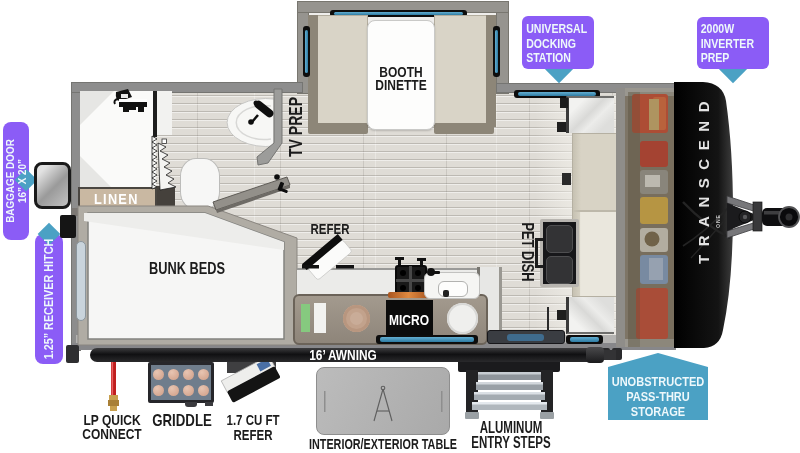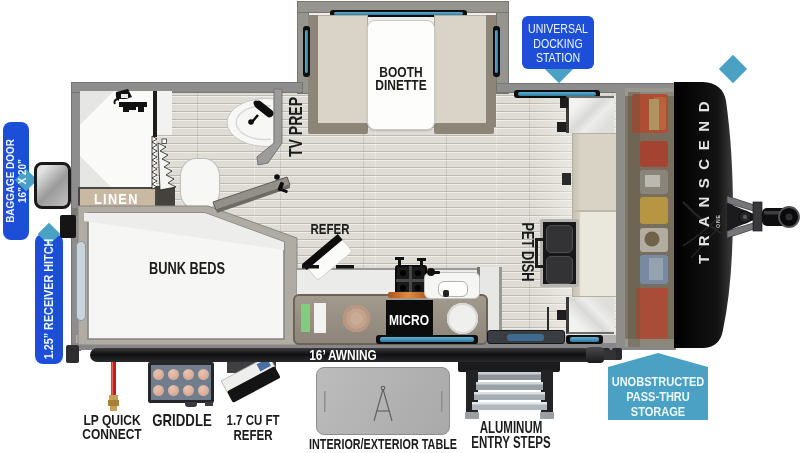--- a/index.html
+++ b/index.html
@@ -8,21 +8,21 @@
 .wall{position:absolute;background:#8d8d8d;}
 .floor{position:absolute;background-color:#dfdcd6;
 background-image:repeating-linear-gradient(180deg, rgba(255,255,255,0.5) 0 1px, rgba(255,255,255,0) 1px 8px),
 repeating-linear-gradient(180deg, rgba(118,113,106,0) 0 7px, rgba(118,113,106,0.33) 7px 8px),
 repeating-linear-gradient(90deg, rgba(118,113,106,0) 0 38px, rgba(118,113,106,0.2) 38px 39px, rgba(118,113,106,0) 39px 83px),
 repeating-linear-gradient(90deg, rgba(255,255,255,0) 0 57px, rgba(255,255,255,0.3) 57px 58px, rgba(255,255,255,0) 58px 121px);}
 .win{position:absolute;background:#0d0d0d;border-radius:3px;}
 .win>i{position:absolute;left:4px;right:4px;top:1.8px;bottom:1.8px;background:linear-gradient(180deg,#63aed1,#2e7ba2);border-radius:2px;}
 .winv>i{background:linear-gradient(90deg,#63aed1,#2e7ba2);left:1.8px;right:1.8px;top:4px;bottom:4px;}
 .lbl{position:absolute;font-weight:bold;color:#1b1b1b;white-space:nowrap;transform-origin:center;}
-.callout{position:absolute;background:#1d4ed8;border-radius:6px;color:#eef8fb;font-weight:normal;text-align:center;}
+.callout{position:absolute;background:#8b5cf6;border-radius:6px;color:#eef8fb;font-weight:bold;}
 .tip{position:absolute;background:#4ba1c4;transform:rotate(45deg);}
 </style>
 </head>
 <body>
 <div id="page">
 
 <div class="floor" style="left:76px;top:88px;width:600px;height:252px;"></div>
 
 <div class="abs" style="left:535px;top:95px;width:85px;height:240px;background:linear-gradient(90deg,rgba(244,242,236,0),rgba(244,242,236,0.5) 40%);"></div>
 
@@ -358,20 +358,21 @@
 
 <div class="lbl" style="left:296px;top:127px;font-size:18px;transform:translate(-50%,-50%) rotate(-90deg) scaleX(0.78);">TV PREP</div>
 
 <div class="lbl" style="left:527px;top:252px;font-size:16px;transform:translate(-50%,-50%) rotate(90deg) scaleX(0.8);">PET DISH</div>
 
 <div class="tip" style="left:549px;top:59px;width:20px;height:20px;"></div>
 <div class="callout" style="left:522px;top:16px;width:72px;height:53px;font-size:12px;line-height:14.5px;padding-top:6px;box-sizing:border-box;white-space:nowrap;"><span style="display:inline-block;transform:scaleX(0.88);">UNIVERSAL<br>DOCKING<br>STATION</span></div>
 
 
 <div class="tip" style="left:723px;top:59px;width:20px;height:20px;"></div>
+<div class="callout" style="left:697px;top:17px;width:72px;height:52px;font-size:12px;line-height:14.5px;padding-top:5px;box-sizing:border-box;white-space:nowrap;"><span style="display:inline-block;transform:scaleX(0.88);">2000W<br>INVERTER<br>PREP</span></div>
 
 <div class="callout" style="left:3px;top:122px;width:26px;height:118px;border-radius:8px;"></div>
 <div class="tip" style="left:18px;top:172px;width:16px;height:16px;"></div>
 <div class="lbl" style="left:16px;top:181px;font-size:11px;line-height:12px;color:#eef8fb;text-align:center;transform:translate(-50%,-50%) rotate(-90deg) scaleX(0.9);">BAGGAGE DOOR<br>16” X 20”</div>
 
 <div class="abs" style="left:34px;top:162px;width:37px;height:47px;background:linear-gradient(135deg,#e2e2e2 15%,#9a9a9a 55%,#c2c2c2);border:3px solid #1a1a1a;border-radius:8px;box-sizing:border-box;"></div>
 
 <div class="callout" style="left:35px;top:234px;width:28px;height:130px;border-radius:8px;"></div>
 <div class="tip" style="left:41px;top:226px;width:16px;height:16px;"></div>
 <div class="lbl" style="left:49px;top:299px;font-size:12px;color:#eef8fb;transform:translate(-50%,-50%) rotate(-90deg) scaleX(0.9);">1.25” RECEIVER HITCH</div>

